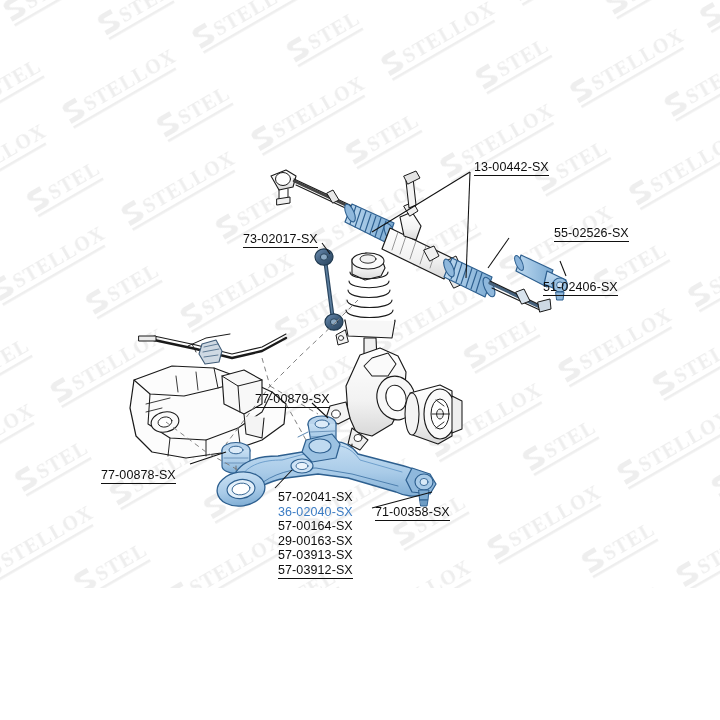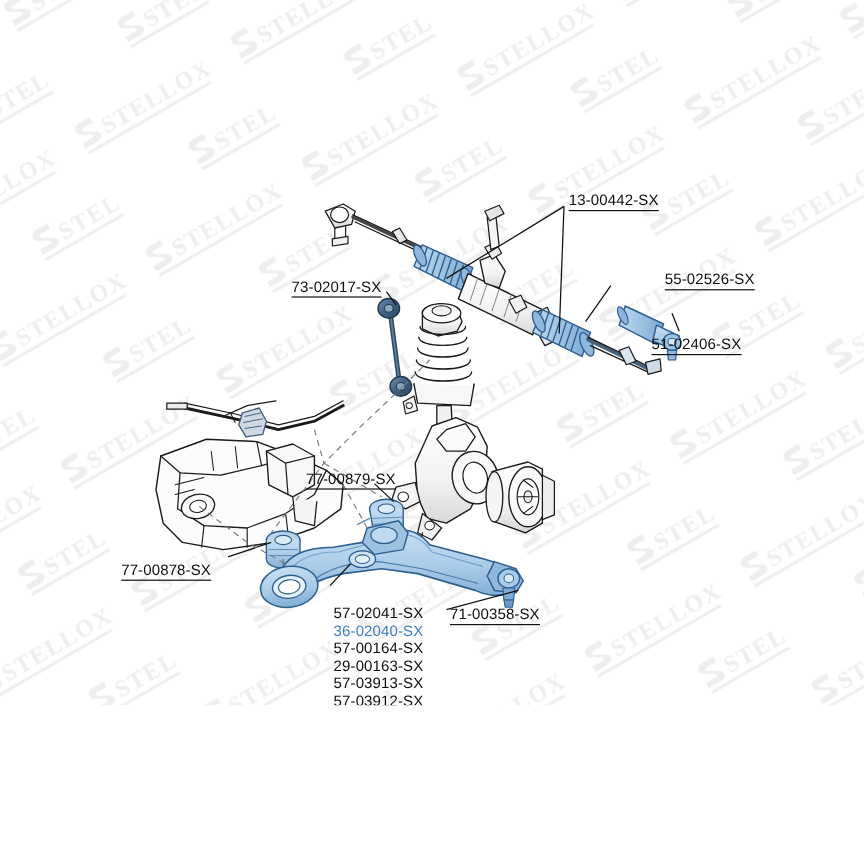--- a/index.html
+++ b/index.html
@@ -363,21 +363,21 @@
     <div class="callout underlined" style="left:543px; top:250px;margin-top:30px;">51-02406-SX</div>
 
     <div class="callout underlined" style="left:243px; top:232px;">73-02017-SX</div>
 
     <div class="callout underlined" style="left:255px; top:392px;">77-00879-SX</div>
 
     <div class="callout underlined" style="left:101px; top:468px;">77-00878-SX</div>
 
     <div class="callout underlined" style="left:375px; top:505px;">71-00358-SX</div>
 
-    <div class="stack" style="left:278px; top:504px;">
+    <div class="stack" style="left:278px; top:490px;">
       <span class="row">57-02041-SX</span>
       <span class="row" style="color:#3b7cc4;">36-02040-SX</span>
       <span class="row">57-00164-SX</span>
       <span class="row">29-00163-SX</span>
       <span class="row">57-03913-SX</span>
       <span class="row last">57-03912-SX</span>
     </div>
 
   </div>
 </div>

